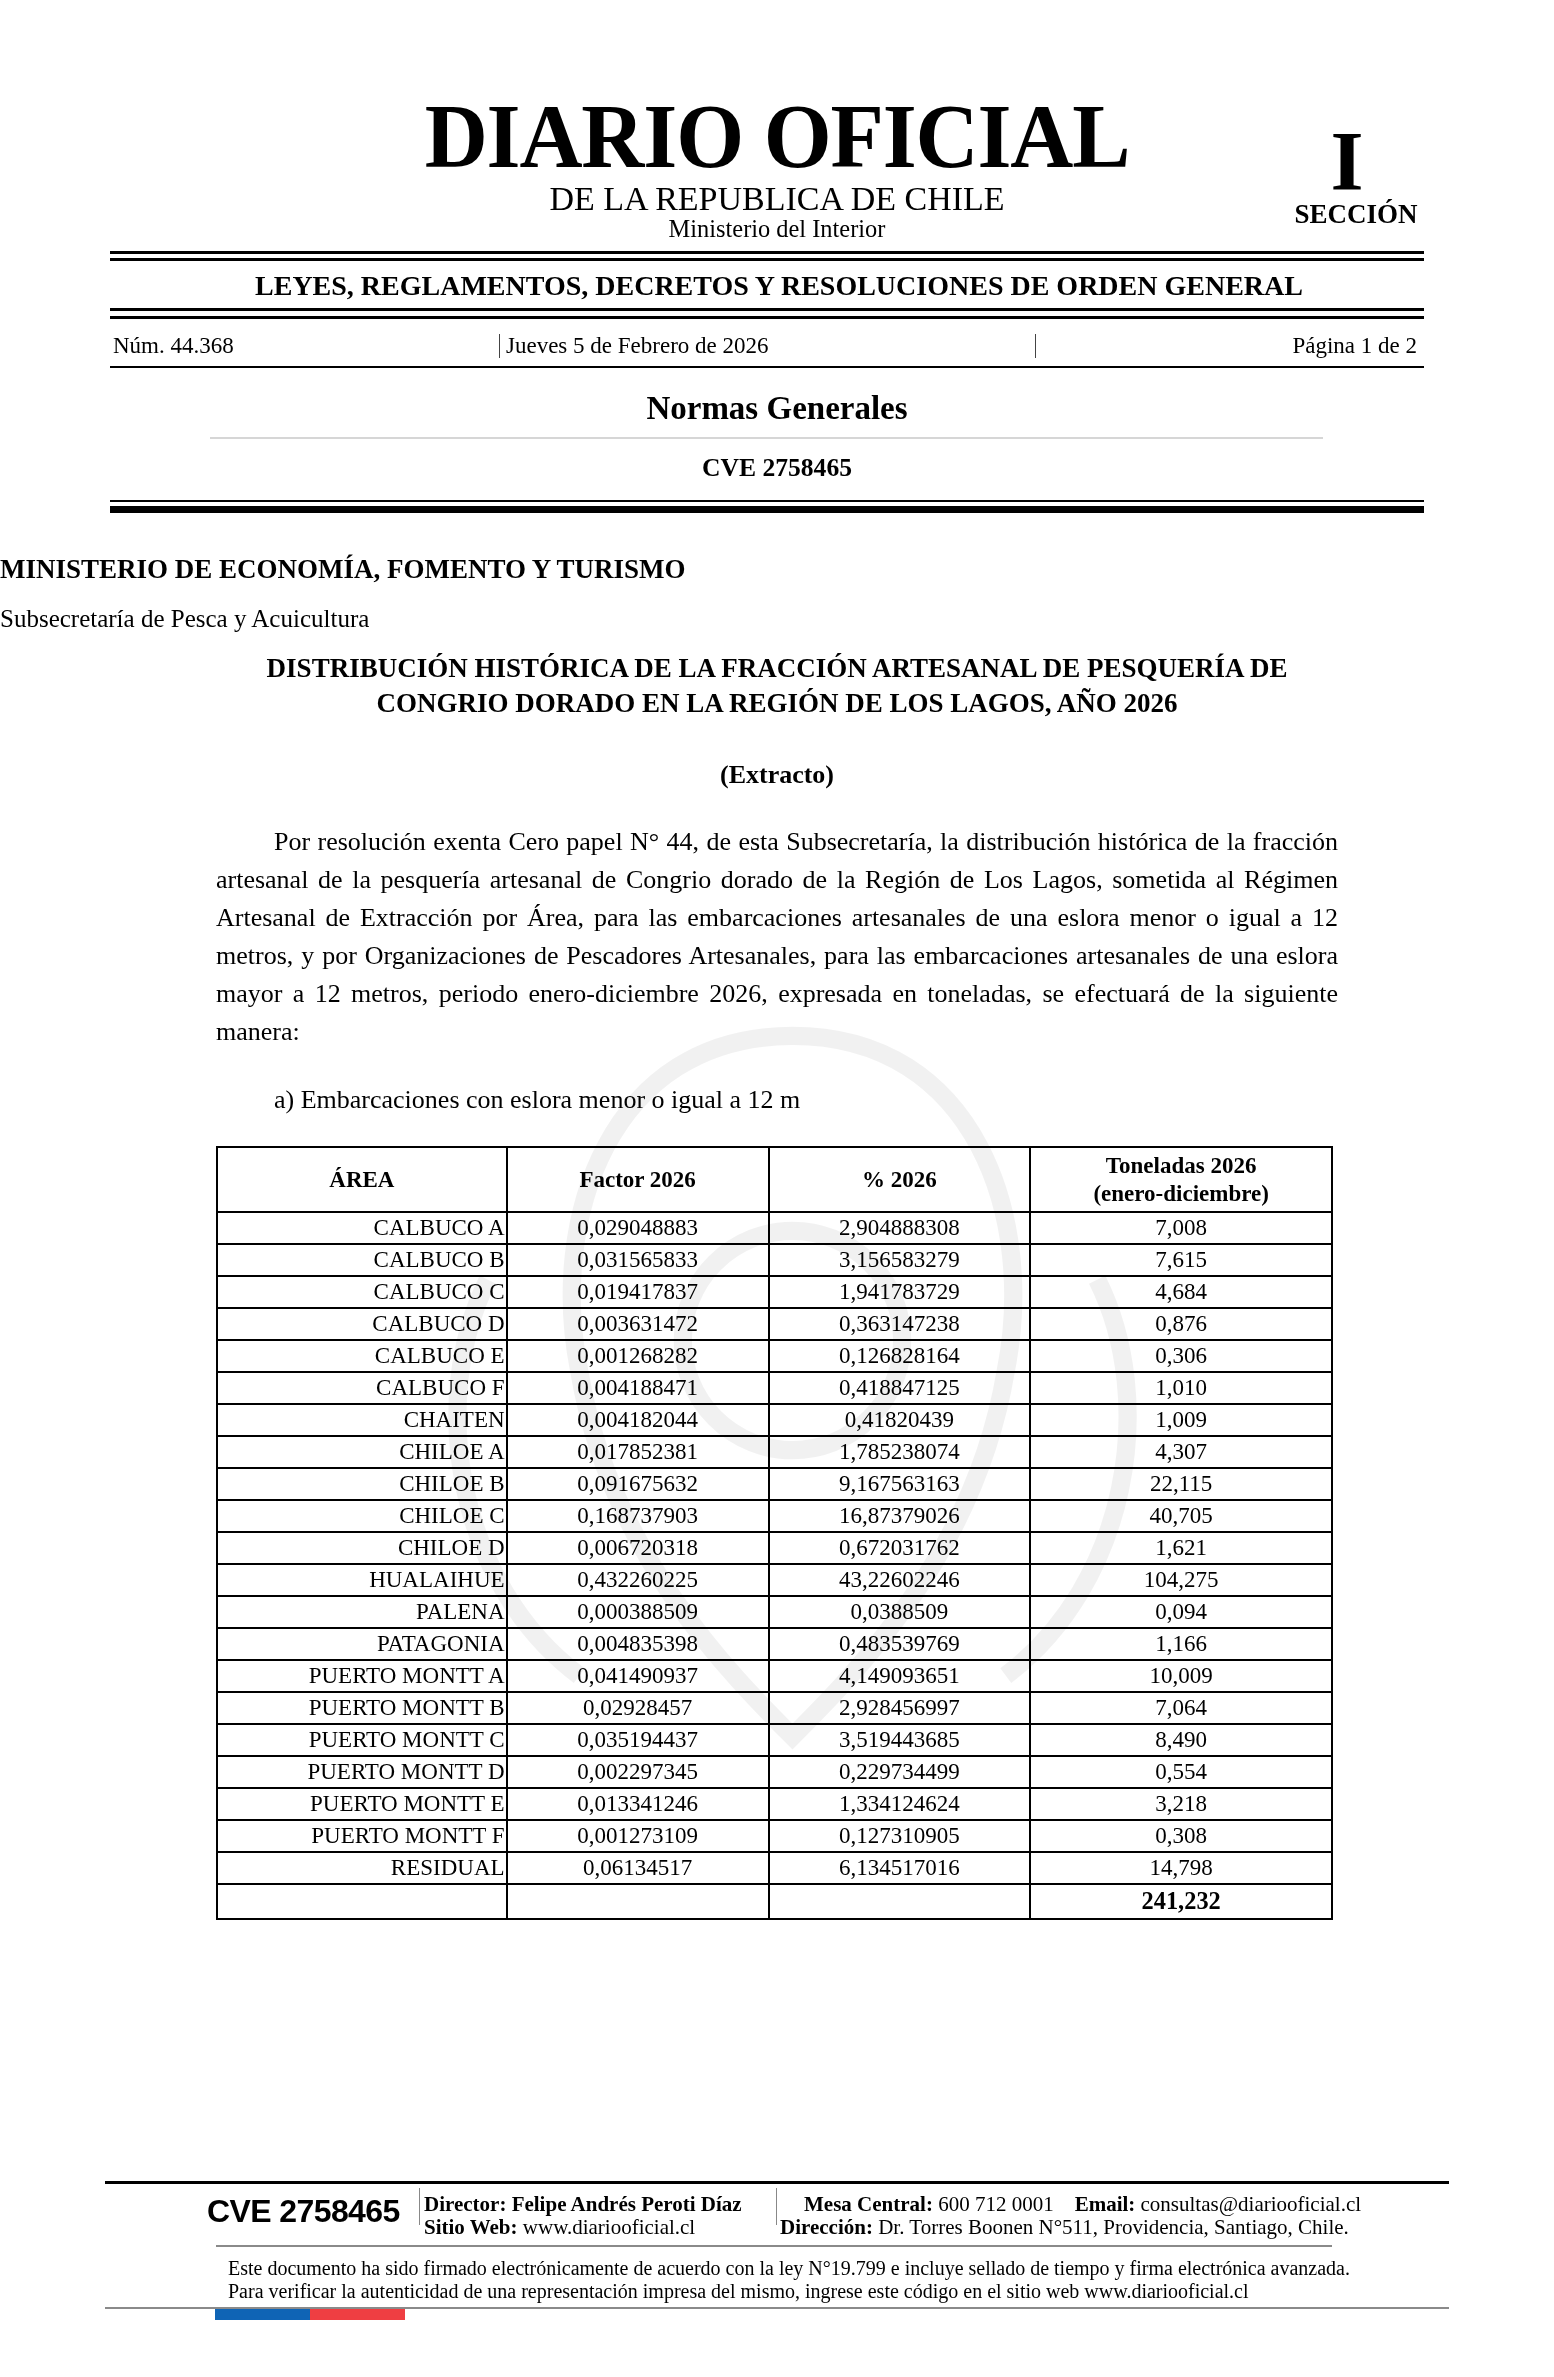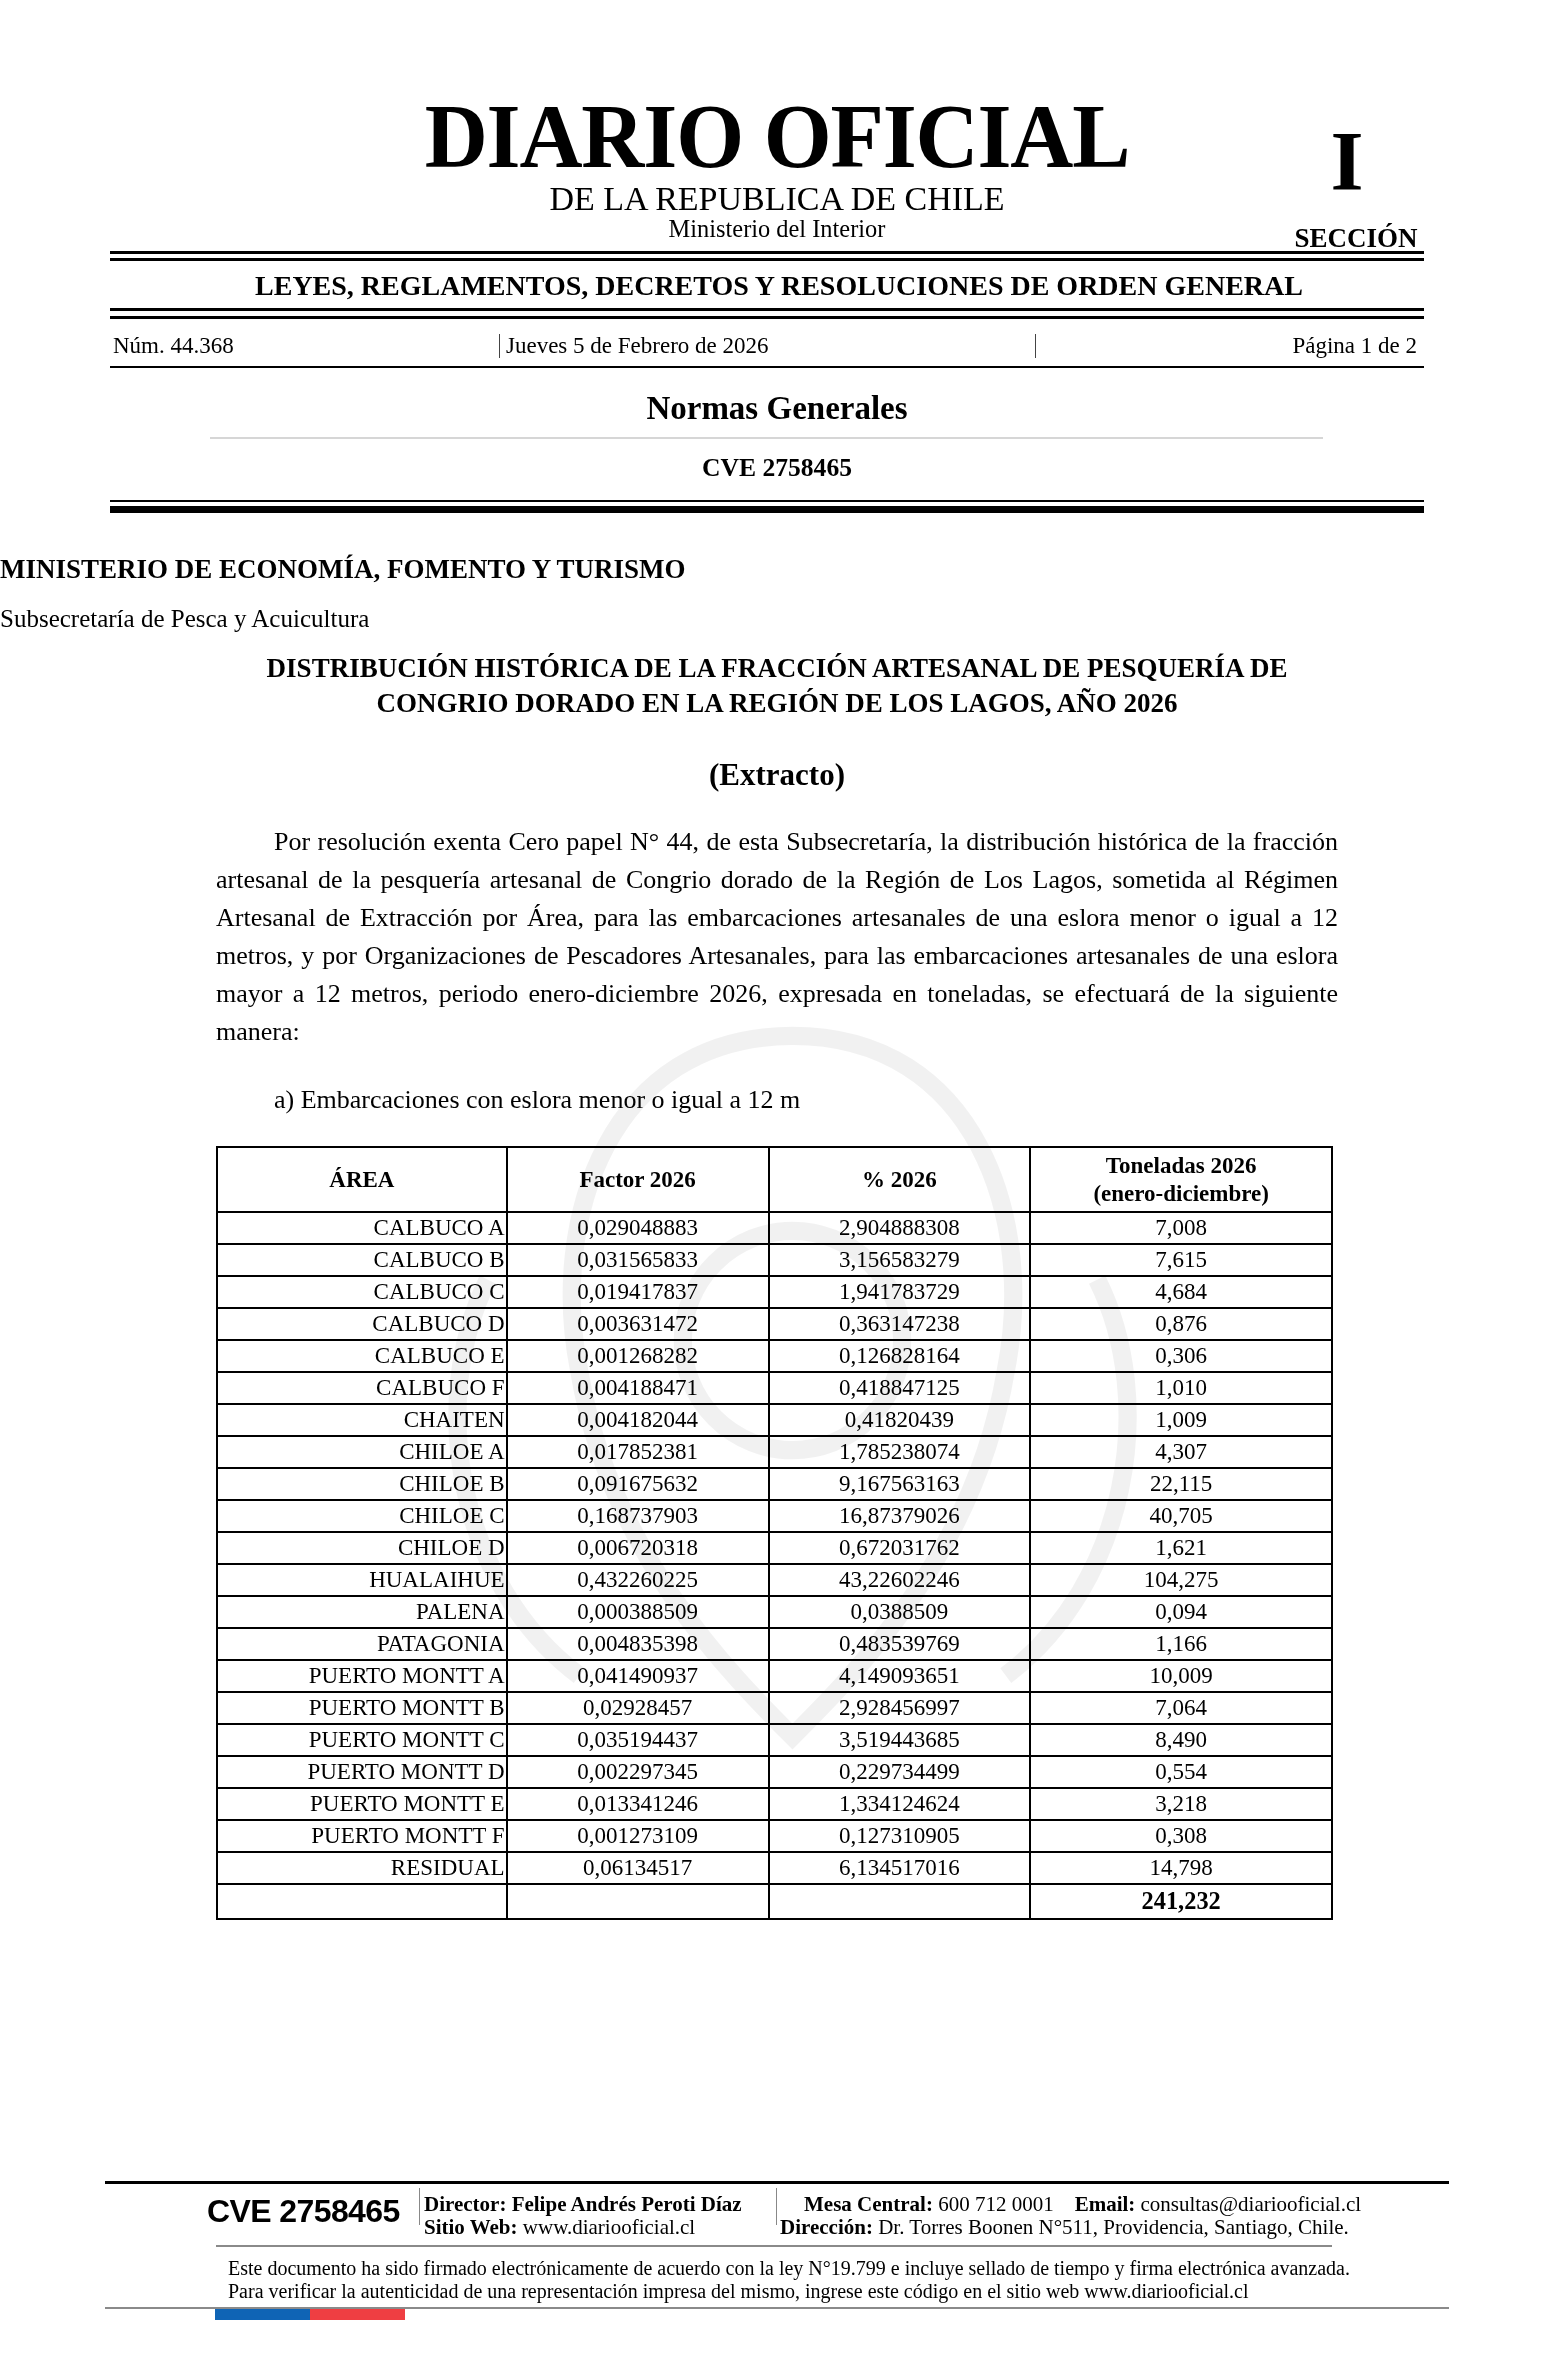--- a/index.html
+++ b/index.html
@@ -8,38 +8,38 @@
   .abs { position: absolute; }
   .rule { position: absolute; background: #000; }
   .grey-rule { position: absolute; background: #d6d6d6; }
 
   
   #masthead { left: 0; width: 1554px; top: 91px; font-size: 91px; font-weight: bold;
               line-height: 91px; letter-spacing: -1.2px; text-align: center; transform: scaleX(0.96); }
   #subtitle { left: 0; width: 1554px; top: 180px; font-size: 34px; line-height: 37px; text-align: center; }
   #ministry-interior { left: 0; width: 1554px; top: 215px; font-size: 24.4px; line-height: 27px; text-align: center; }
   #section-num { left: 1286px; width: 122px; top: 125px; font-size: 85px; font-weight: bold; line-height: 73px; text-align: center; }
-  #section-label { left: 1286px; width: 140px; top: 201px; font-size: 27px; font-weight: bold; line-height: 27px; text-align: center; margin-top: 24px; }
+  #section-label { left: 1286px; width: 140px; top: 201px; font-size: 27px; font-weight: bold; line-height: 27px; text-align: center; }
 
   #category { left: 122px; width: 1314px; top: 271px; font-size: 28px; font-weight: bold; line-height: 30.5px; text-align: center; }
 
   .meta { top: 334px; font-size: 23px; line-height: 24.4px; }
   #meta-num { left: 113px; }
   #meta-date { left: 506px; width: 524px; text-align: left; }
   #meta-page { right: 137px; text-align: right; }
   .meta-sep { position: absolute; top: 334px; width: 1.2px; height: 24.4px; background: #444; }
 
   #section-title { left: 0; width: 1554px; top: 390px; font-size: 33px; font-weight: bold; line-height: 37px; text-align: center; }
   #cve-top { left: 0; width: 1554px; top: 454px; font-size: 25.6px; font-weight: bold; line-height: 28px; text-align: center; }
 
   
   #ministry-name { left: 0; width: 1554px; top: 555px; font-size: 27px; font-weight: bold; line-height: 29px; text-align: left; }
   #subsecretaria { left: 0; width: 1370px; top: 605px; font-size: 25px; line-height: 28px; text-align: left; }
   #doc-title { left: 219px; width: 1116px; top: 651px; font-size: 27px; font-weight: bold; line-height: 35px; text-align: center; }
-  #extracto { left: 0; width: 1554px; top: 760px; font-size: 31px; font-weight: bold; line-height: 29px; text-align: center; }
+  #extracto { left: 0; width: 1554px; top: 760px; font-size: 26px; font-weight: bold; line-height: 29px; text-align: center; }
 
   #body-para { left: 216px; width: 1122px; top: 823px; font-size: 26px; line-height: 38px;
                text-align: justify; text-indent: 58px; }
   #subsection-a { left: 274px; top: 1085px; font-size: 26px; line-height: 29px; }
 
   
   #dist-table { position: absolute; left: 216px; top: 1146px; width: 1117px; border-collapse: collapse;
                 font-size: 23px; line-height: 24.4px; background: transparent; }
   #dist-table th, #dist-table td { border: 2.4px solid #000; padding: 0 3.7px; }
   #dist-table th { font-weight: bold; height: 63px; text-align: center; font-size: 23px; line-height: 28px; }

